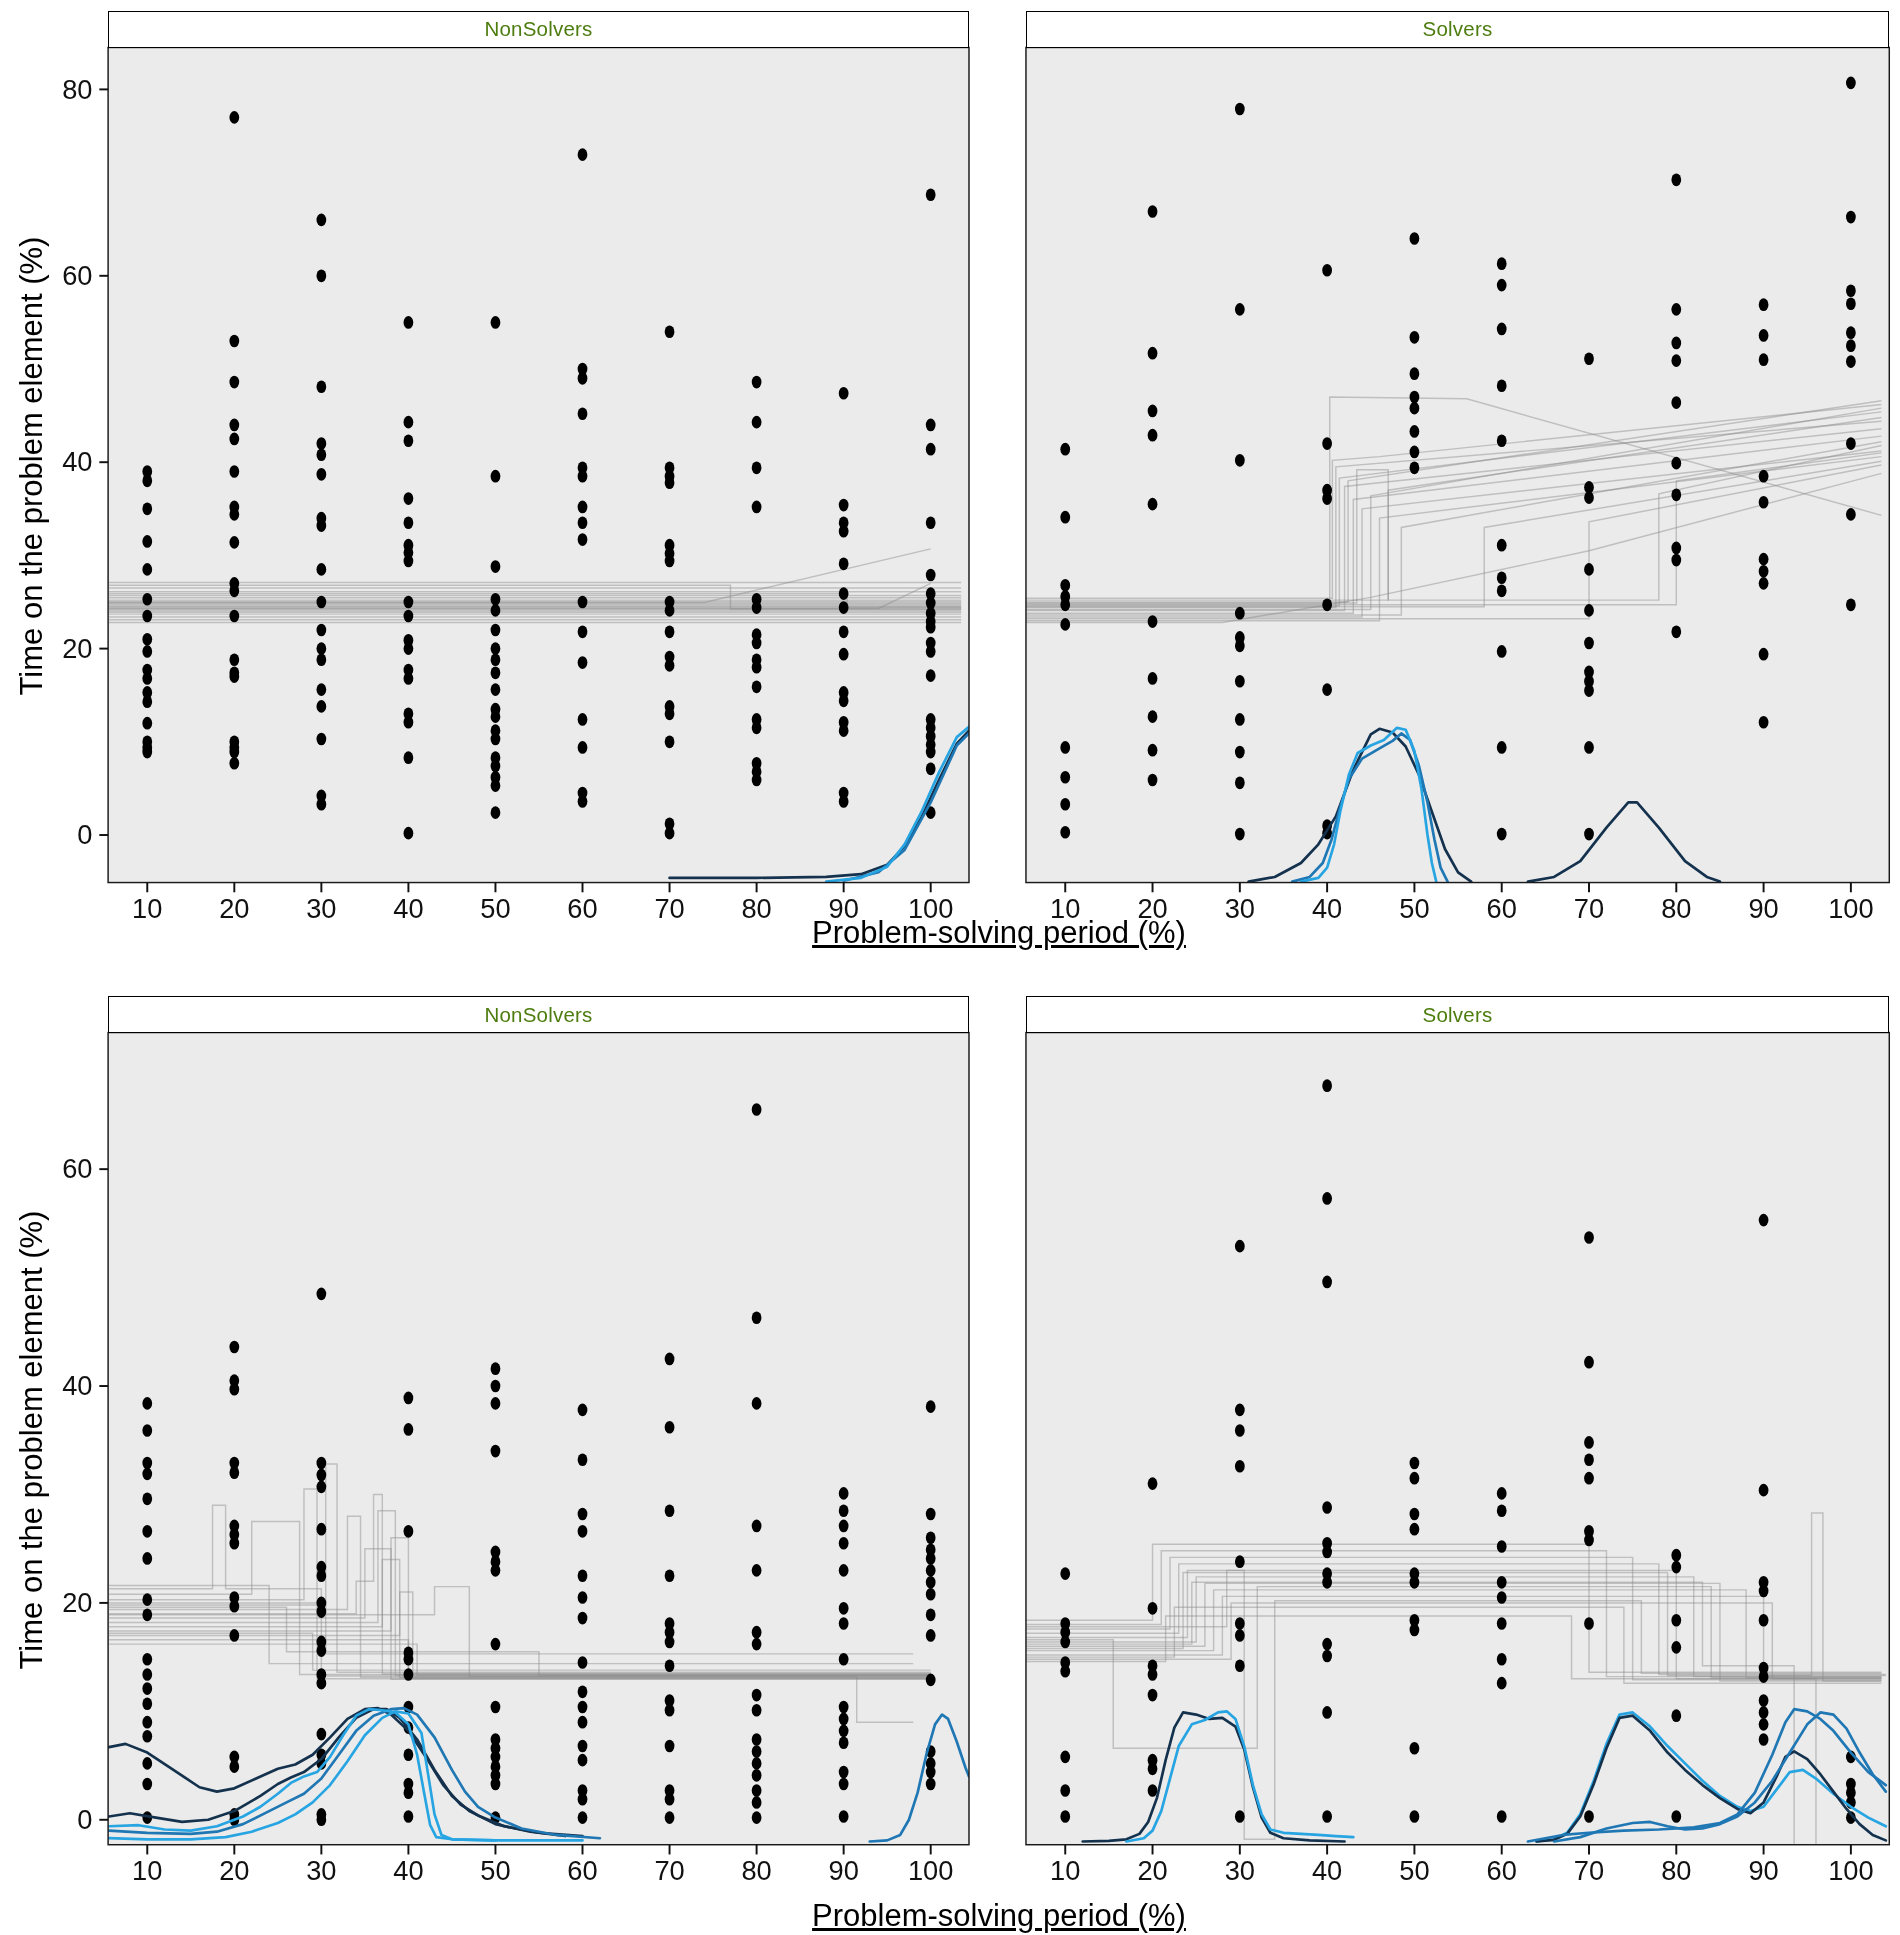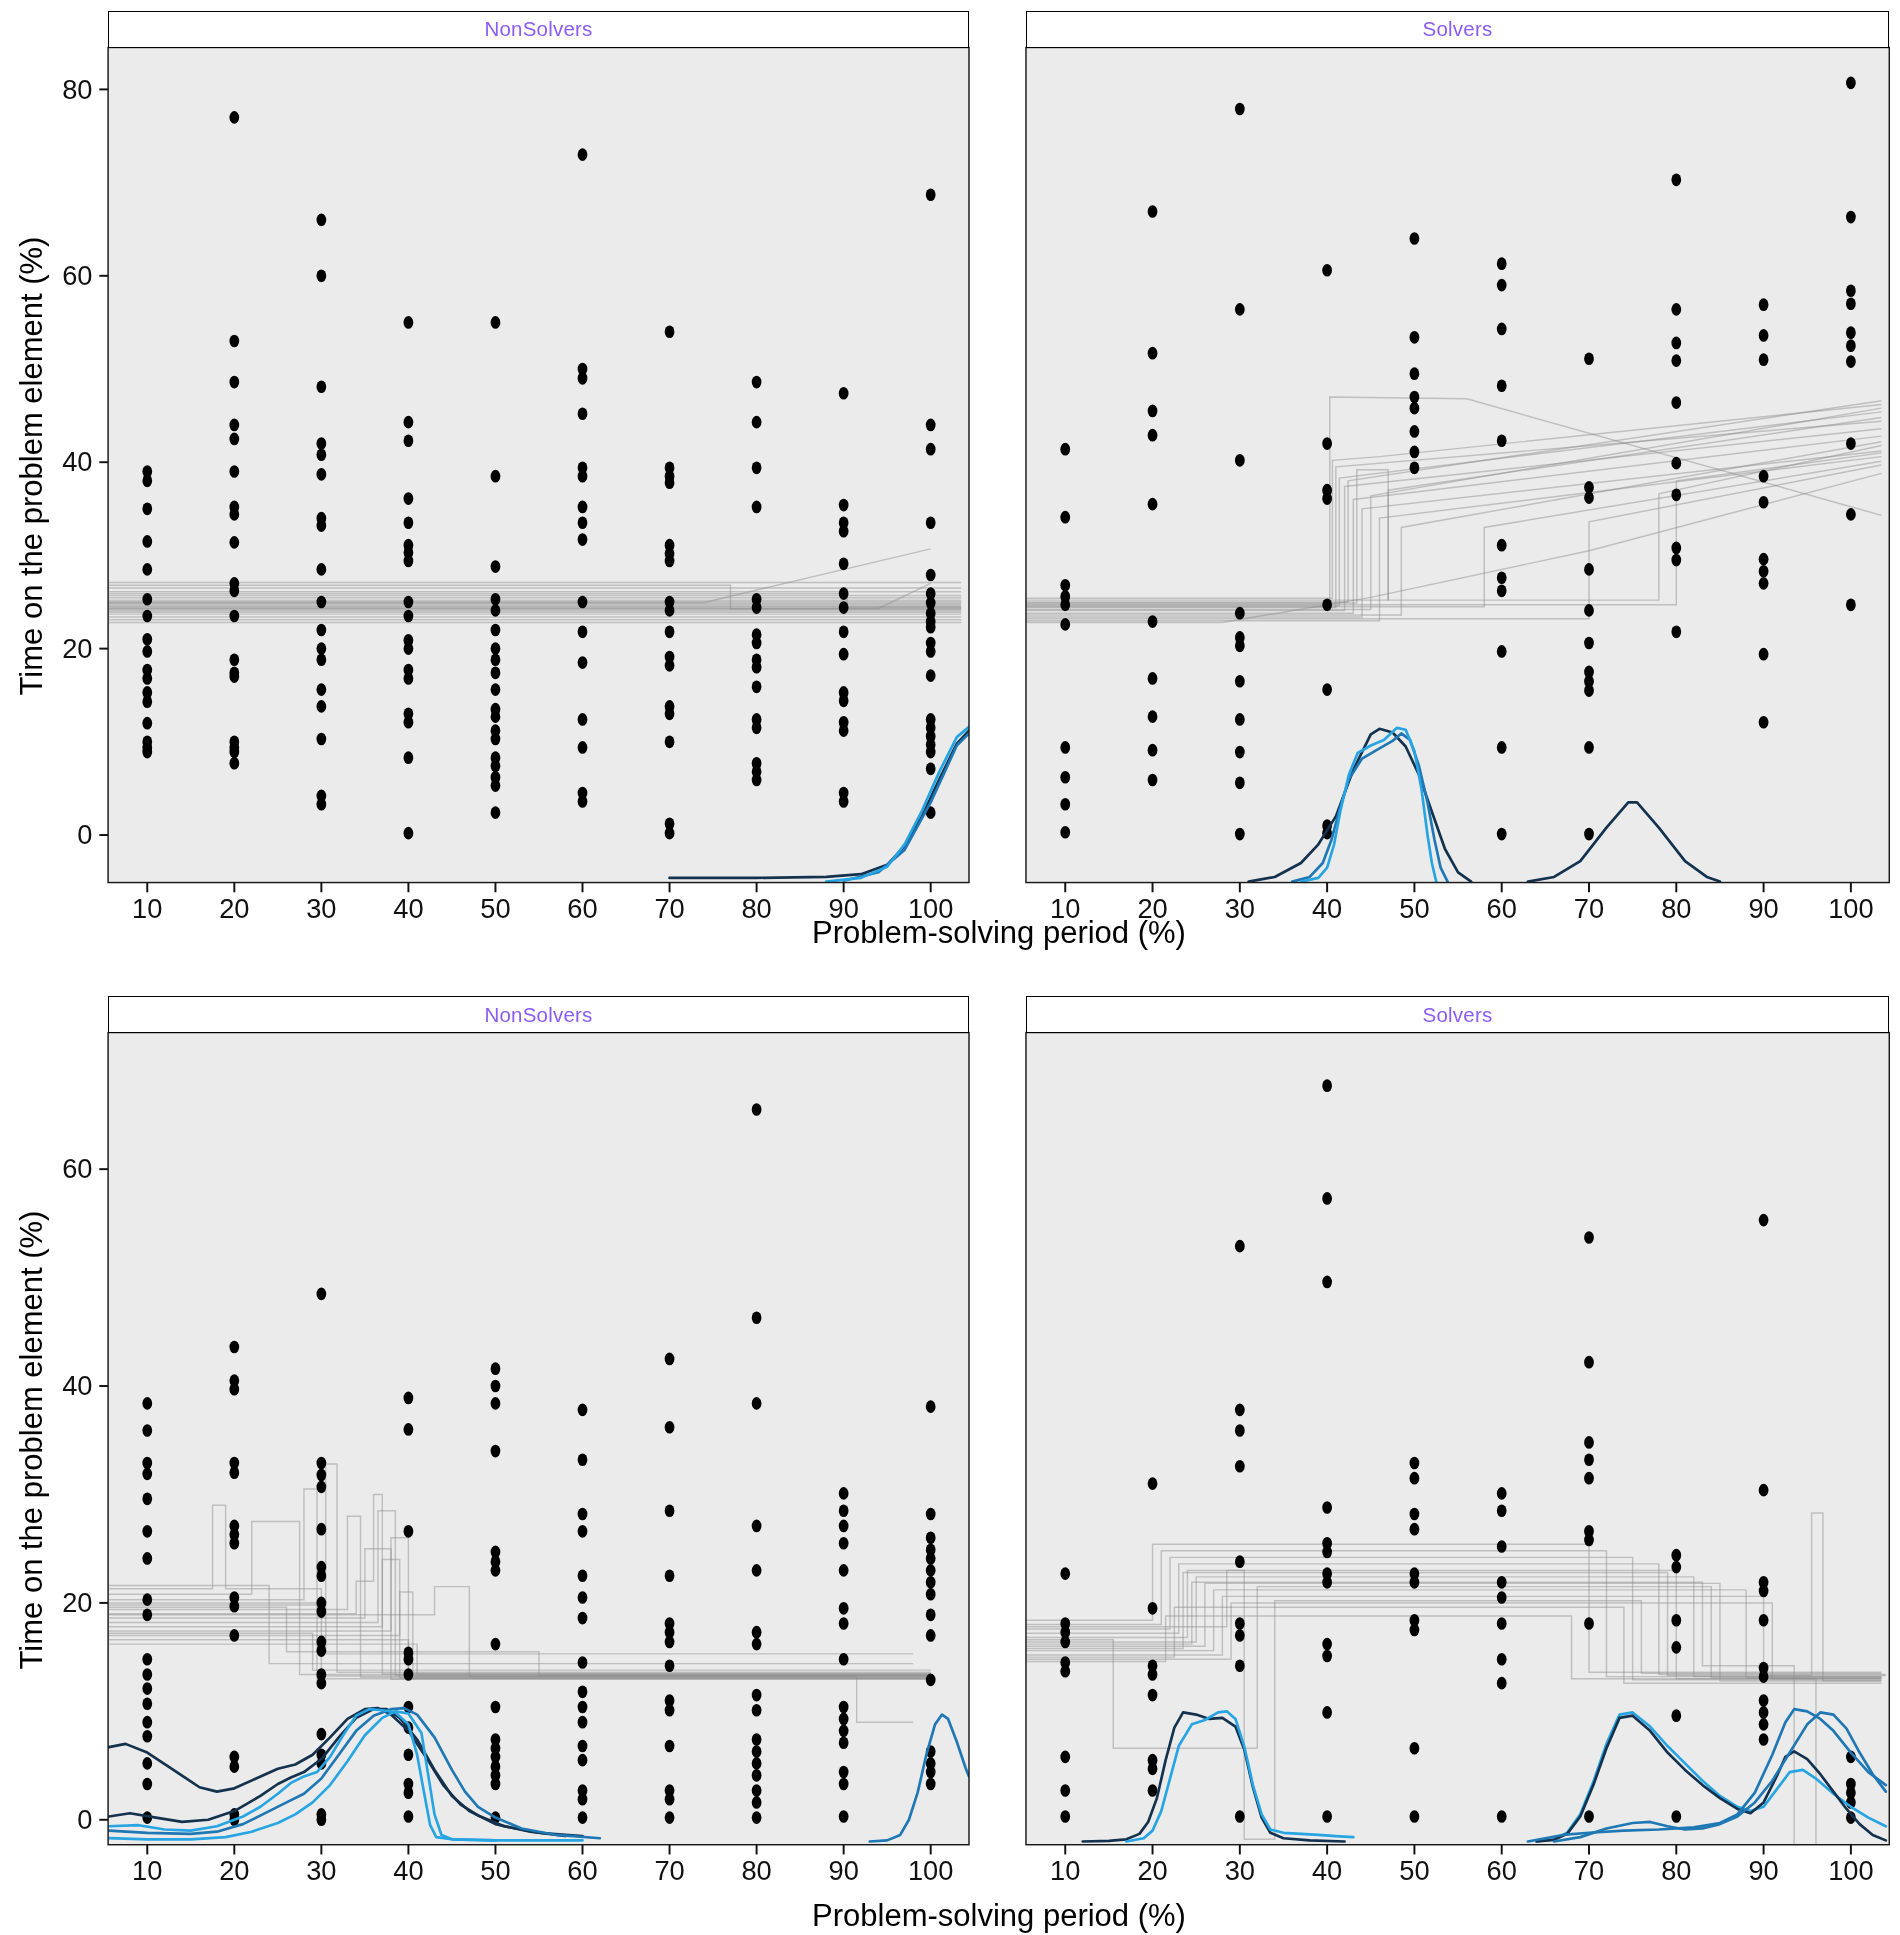--- a/index.html
+++ b/index.html
@@ -1,21 +1,21 @@
 <!DOCTYPE html>
 <html style="font-size:7.8px"><head>
 <meta charset="utf-8">
 <style>
   html,body{margin:0;padding:0;background:#fff;}
   .fig{position:relative;width:1900px;height:1936px;background:#ffffff;
        font-family:"Liberation Sans",sans-serif;overflow:hidden;}
   .strip{position:absolute;box-sizing:border-box;background:#ffffff;border:1.9px solid #000;
          display:flex;align-items:center;justify-content:center;}
-  .strip-label{font-size:20.5px;color:#8b5cf6;letter-spacing:0.2px;}
-  .axis-title-x{position:absolute;width:682px;text-align:center;font-size:31px;color:#000;}
+  .strip-label{font-size:20.5px;color:#4d7c0f;letter-spacing:0.2px;}
+  .axis-title-x{position:absolute;width:682px;text-align:center;font-size:31px;color:#000;text-decoration:underline;}
   .axis-title-y{position:absolute;width:682px;text-align:center;font-size:31px;color:#000;
                 transform:rotate(-90deg);}
   svg{position:absolute;left:0;top:0;}
 </style>
 </head>
 <body>
 
 <div class="fig">
 
   <svg id="chart" width="1900" height="1936" viewBox="0 0 3902 3975">

